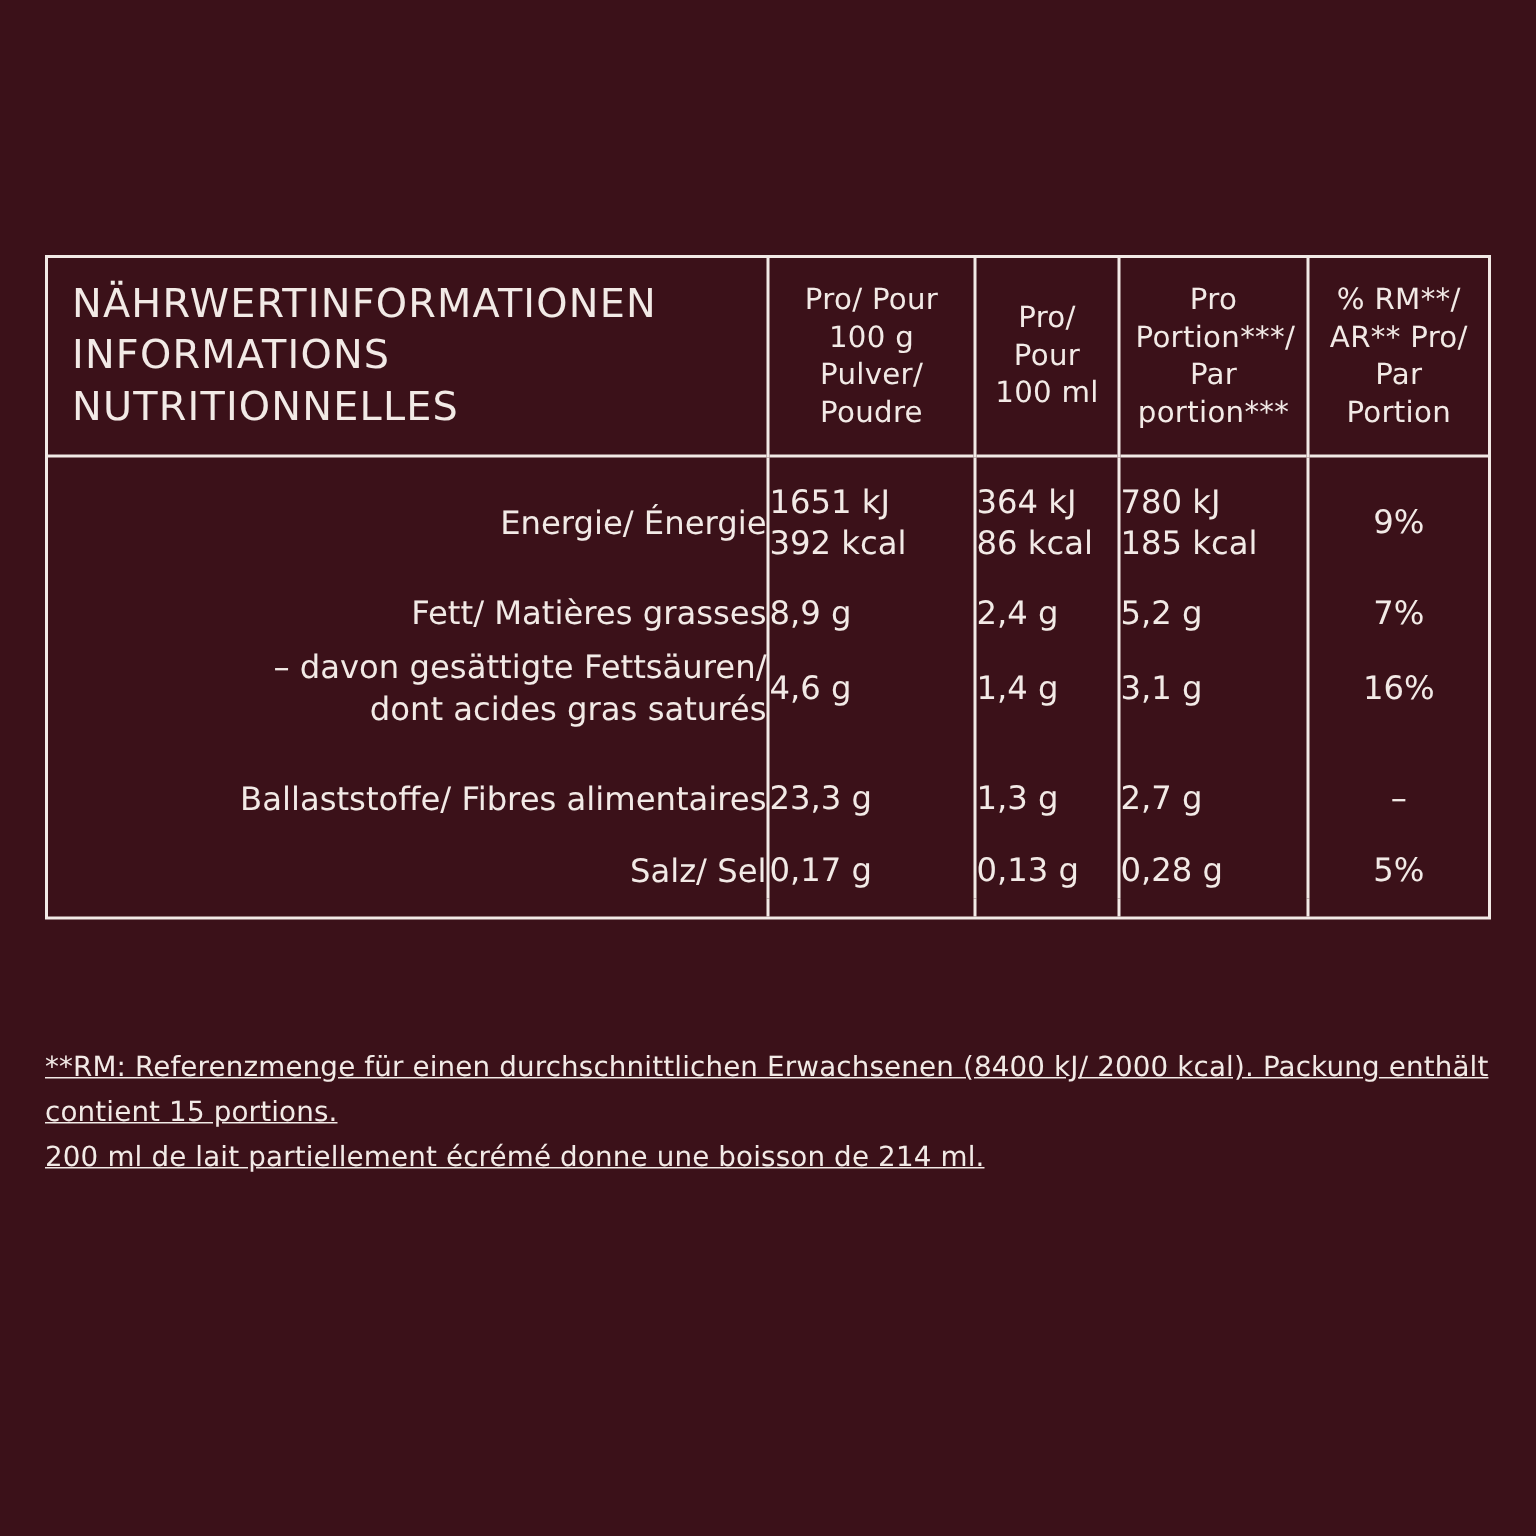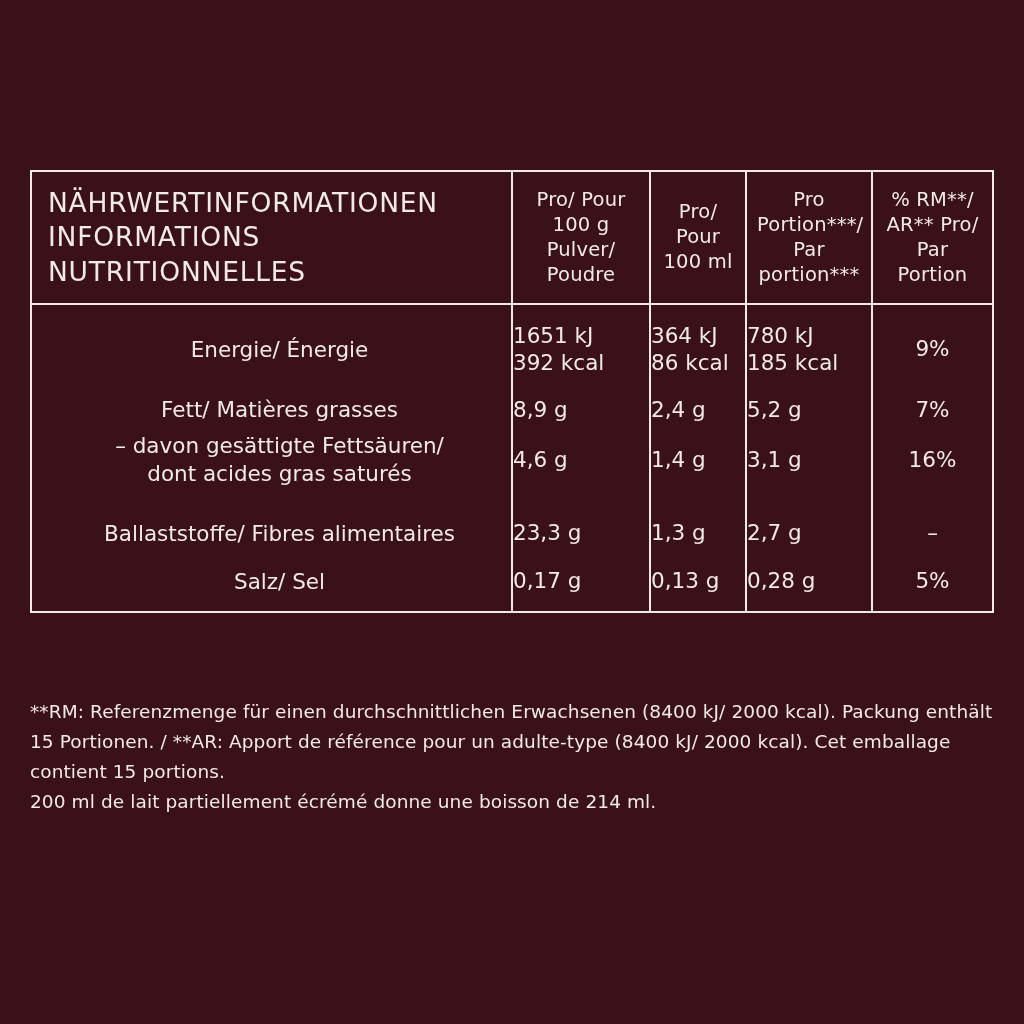--- a/index.html
+++ b/index.html
@@ -65,21 +65,21 @@
     letter-spacing: 0.8px;
   }
   thead tr {
     border-bottom: 2px solid #F2EAE6;
   }
   tbody td {
     padding-top: 4px;
     padding-bottom: 4px;
   }
   td.label {
-    text-align: center;
+    text-align: right;
     padding-left: 16px;
     font-size: 21.5px;
     line-height: 1.3;
   }
   td.num {
     text-align: left;
     padding-right: 20px;
     font-size: 21.5px;
     white-space: nowrap;
   }
@@ -105,20 +105,21 @@
     position: absolute;
     left: 30px;
     top: 698px;
     width: 968px;
     font-size: 18.5px;
     line-height: 1.52;
     letter-spacing: 0.1px;
   }
   .footnotes p {
     margin: 0 0 2px 0;
+    text-decoration: underline;
   }
 </style>
 </head>
 <body>
 
 <div class="page">
 
   <div class="nutrition-table">
     <table>
       <colgroup>
@@ -258,18 +259,17 @@
           <td class="vline"></td>
           <td class="vline"></td>
         </tr>
 
       </tbody>
     </table>
   </div>
 
   <div class="footnotes">
     <p>**RM: Referenzmenge für einen durchschnittlichen Erwachsenen (8400 kJ/ 2000 kcal). Packung enthält</p>
-    <p>15 Portionen. / **AR: Apport de référence pour un adulte-type (8400 kJ/ 2000 kcal). Cet emballage</p>
     <p>contient 15 portions.</p>
     <p>200 ml de lait partiellement écrémé donne une boisson de 214 ml.</p>
   </div>
 
 </div>
 
 </body></html>

